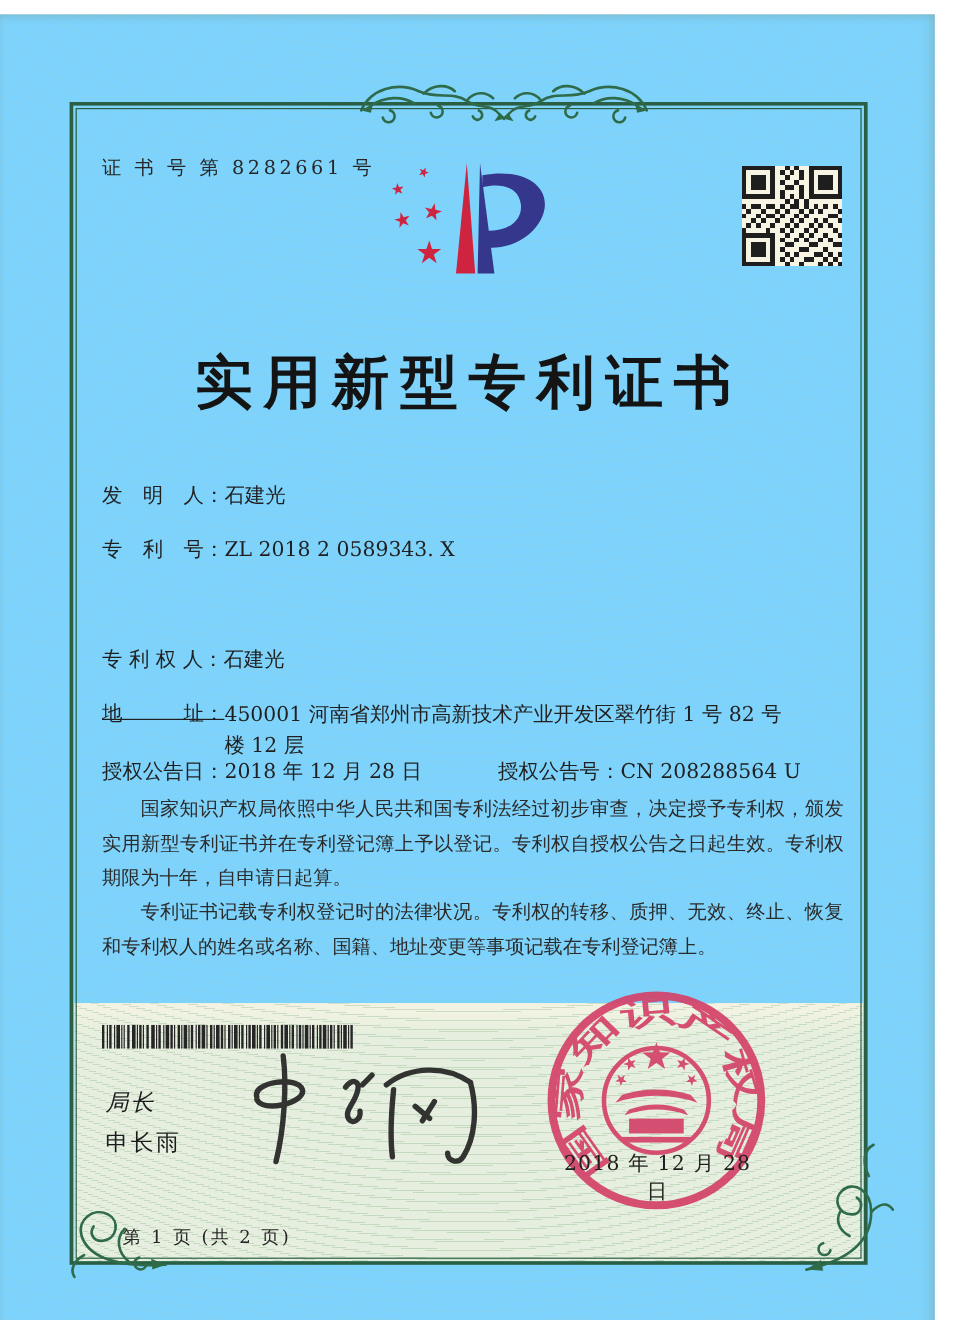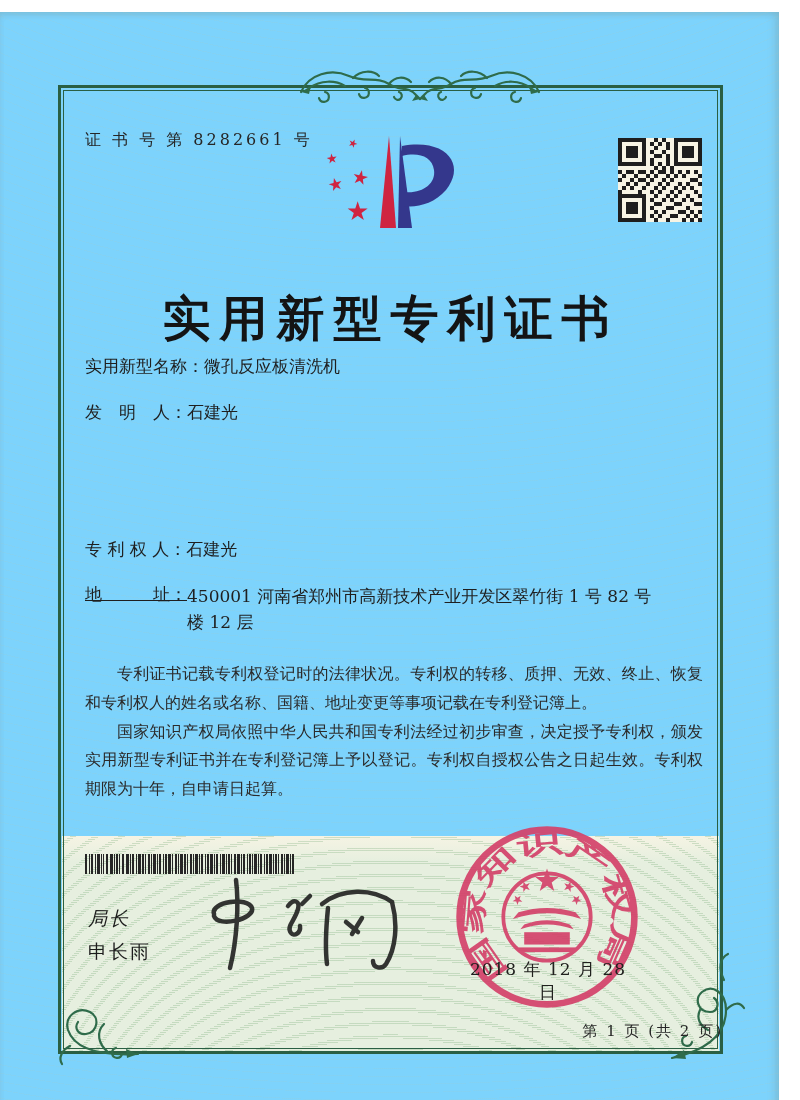--- a/index.html
+++ b/index.html
@@ -31,22 +31,22 @@
   .paras p{margin:0;text-indent:2em;}
   .barcode{position:absolute;left:85px;top:842px;width:210px;height:20px;}
   .director-title{position:absolute;left:88px;top:894px;font-size:19px;color:#1c1c1c;
     font-family:"DejaVu Sans","Liberation Sans",sans-serif;letter-spacing:2px;font-style:italic;}
   .director-name{position:absolute;left:88px;top:927px;font-size:19px;color:#1c1c1c;
     font-family:Liberation Mono, monospace;letter-spacing:2px;}
   .signature{position:absolute;left:190px;top:862px;width:220px;height:102px;}
   .seal{position:absolute;left:452px;top:810px;width:190px;height:190px;opacity:.92;}
   .seal-date{position:absolute;left:458px;top:946px;width:180px;text-align:center;
     font-size:17px;letter-spacing:1px;color:#20201e;}
-  .page-info{position:absolute;left:58px;top:1010px;width:665px;text-align:right;
-    font-size:15px;letter-spacing:2px;color:#262626;}
+  .page-info{position:absolute;left:58px;top:1010px;width:665px;text-align:left;
+    font-size:15px;letter-spacing:2px;color:#262626;padding-left:44px;}
   .back-note{position:absolute;left:58px;top:1058px;width:665px;text-align:center;
     font-size:15px;letter-spacing:3px;color:#262626;}
   .ornament{position:absolute;}
   svg{display:block;}
 </style>
 </head>
 <body>
 
 <div class="paper">
   <div class="paper-texture"></div>
@@ -145,37 +145,41 @@
       M9 16h1v1H9z M10 16h1v1h-1z M14 16h1v1h-1z M15 16h1v1h-1z M19 16h1v1h-1z M20 16h1v1h-1z
       M8 17h1v1H8z M12 17h1v1h-1z M13 17h1v1h-1z M17 17h1v1h-1z
       M9 18h1v1H9z M11 18h1v1h-1z M15 18h1v1h-1z M16 18h1v1h-1z M18 18h1v1h-1z M20 18h1v1h-1z
       M8 19h1v1H8z M10 19h1v1h-1z M13 19h1v1h-1z M14 19h1v1h-1z M17 19h1v1h-1z M19 19h1v1h-1z
       M9 20h1v1H9z M12 20h1v1h-1z M16 20h1v1h-1z M18 20h1v1h-1z M20 20h1v1h-1z"></path>
     </g>
   </svg>
 
   <h1 class="title">实用新型专利证书</h1>
 
-  <div class="row" style="top:343px;">
-    <span class="lbl">实用新型名称：</span><span class="val">微孔反应板清洗机</span>
-  </div>
   <div class="row" style="top:389px;">
     <span class="lbl">发　明　人：</span><span class="val">石建光</span>
   </div>
+  <div class="row" style="top:434px;">
+    <span class="lbl">专　利　号：</span><span class="val">ZL 2018 2 0589343. X</span>
+  </div>
   <div class="row" style="top:526px;">
     <span class="lbl">专 利 权 人：</span><span class="val">石建光</span>
   </div>
   <div class="row" style="top:571px;text-decoration:underline;">
     <span class="lbl" style="vertical-align:top;">地　　　址：</span><span class="addr-val"><span>450001 河南省郑州市高新技术产业开发区翠竹街 1 号 82 号</span><br><span>楼 12 层</span></span>
   </div>
 
+  <div class="row" style="top:619px;width:618px;">
+    <span class="lbl">授权公告日：</span><span class="val">2018 年 12 月 28 日</span>
+    <span class="grant-right"><span class="lbl">授权公告号：</span><span class="val">CN 208288564 U</span></span>
+  </div>
 
   <div class="paras">
+    <p>国家知识产权局依照中华人民共和国专利法经过初步审查，决定授予专利权，颁发实用新型专利证书并在专利登记簿上予以登记。专利权自授权公告之日起生效。专利权期限为十年，自申请日起算。</p>
     <p>专利证书记载专利权登记时的法律状况。专利权的转移、质押、无效、终止、恢复和专利权人的姓名或名称、国籍、地址变更等事项记载在专利登记簿上。</p>
-    <p>国家知识产权局依照中华人民共和国专利法经过初步审查，决定授予专利权，颁发实用新型专利证书并在专利登记簿上予以登记。专利权自授权公告之日起生效。专利权期限为十年，自申请日起算。</p>
   </div>
 
   <svg class="barcode" viewBox="0 0 210 20" preserveAspectRatio="none">
     <path fill="#262626" d="M0 0h2v20H0z M4 0h1v20H4z M6 0h2v20H6z M10 0h1v20h-1z M12 0h3v20h-3z M16 0h1v20h-1z M18 0h1v20h-1z M21 0h2v20h-2z M25 0h3v20h-3z M29 0h1v20h-1z M31 0h2v20h-2z M34 0h1v20h-1z M37 0h2v20h-2z M41 0h3v20h-3z M45 0h1v20h-1z M47 0h2v20h-2z M51 0h1v20h-1z M53 0h3v20h-3z M57 0h2v20h-2z M60 0h1v20h-1z M63 0h2v20h-2z M66 0h1v20h-1z M68 0h3v20h-3z M72 0h1v20h-1z M74 0h2v20h-2z M78 0h1v20h-1z M80 0h2v20h-2z M83 0h3v20h-3z M87 0h1v20h-1z M90 0h2v20h-2z M93 0h1v20h-1z M95 0h3v20h-3z M99 0h2v20h-2z M102 0h1v20h-1z M105 0h2v20h-2z M108 0h1v20h-1z M110 0h3v20h-3z M114 0h1v20h-1z M116 0h2v20h-2z M120 0h1v20h-1z M122 0h2v20h-2z M125 0h3v20h-3z M129 0h1v20h-1z M131 0h2v20h-2z M135 0h1v20h-1z M137 0h3v20h-3z M141 0h1v20h-1z M143 0h2v20h-2z M146 0h1v20h-1z M149 0h2v20h-2z M152 0h3v20h-3z M156 0h1v20h-1z M158 0h2v20h-2z M162 0h1v20h-1z M164 0h2v20h-2z M167 0h1v20h-1z M169 0h3v20h-3z M173 0h1v20h-1z M175 0h2v20h-2z M179 0h1v20h-1z M181 0h2v20h-2z M184 0h3v20h-3z M188 0h1v20h-1z M190 0h2v20h-2z M193 0h1v20h-1z M196 0h2v20h-2z M199 0h1v20h-1z M201 0h3v20h-3z M205 0h1v20h-1z M207 0h2v20h-2z"></path>
   </svg>
 
   <div class="director-title">局长</div>
   <div class="director-name">申长雨</div>
 
   <svg class="signature" viewBox="0 0 220 102">

